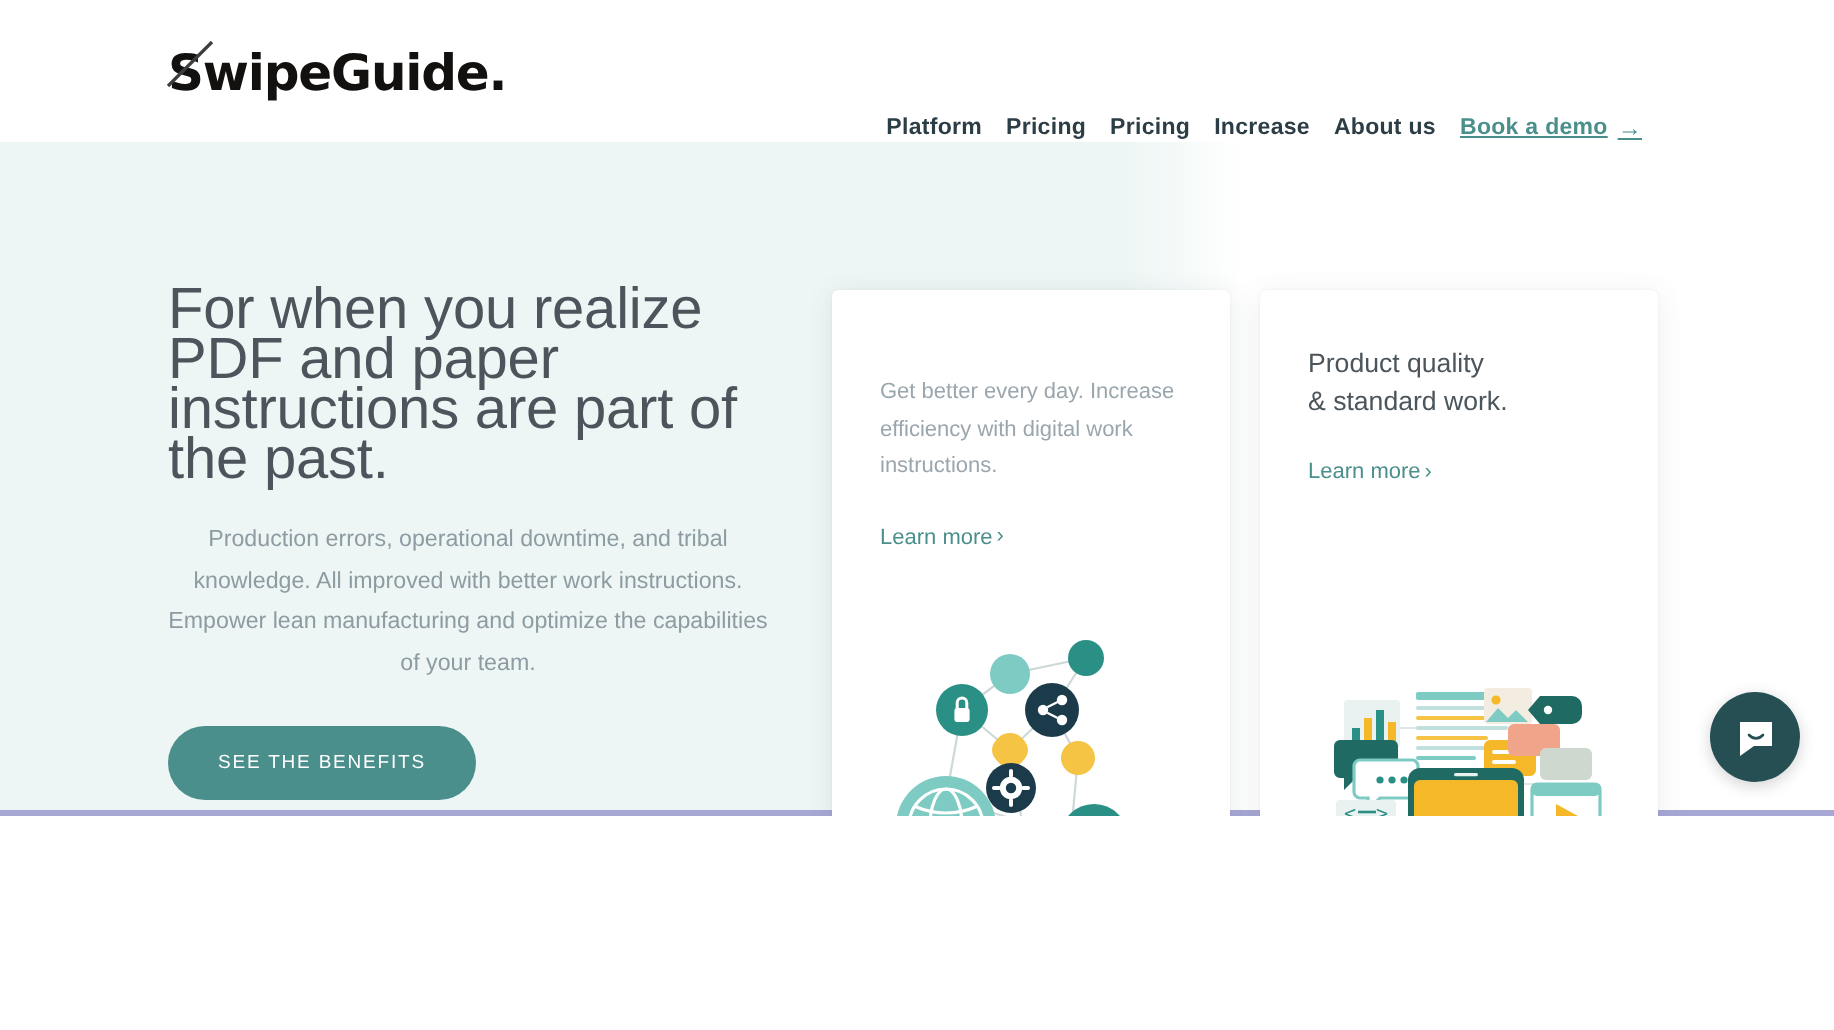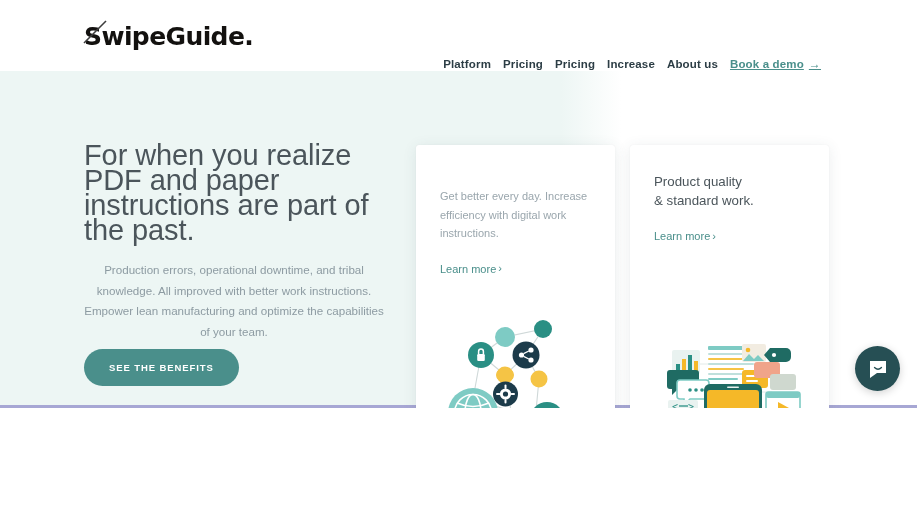--- a/index.html
+++ b/index.html
@@ -130,33 +130,33 @@
   .hero-text {
     margin-top: 17px;
     font-size: 11.6px;
     line-height: 20.5px;
     color: #8d9ba2;
     width: 300px;
     text-align: center;
   }
 
   .hero-button {
-    margin-top: 7px;
+    margin-top: 21px;
     display: inline-flex;
     align-items: center;
     justify-content: center;
     height: 37px;
     padding: 0 25px;
     border: none;
     border-radius: 19px;
     background: #4a8f8b;
     color: #ffffff;
     font-family: "Liberation Sans", sans-serif;
     font-size: 9.5px;
-    font-weight: 700;
+    font-weight: 400;
     letter-spacing: 0.9px;
     cursor: pointer;
   }
 
   
   .card {
     position: absolute;
     background: #ffffff;
     border-radius: 3px;
     box-shadow: 0 2px 14px rgba(60,80,90,0.10), 0 0 1px rgba(60,80,90,0.10);

